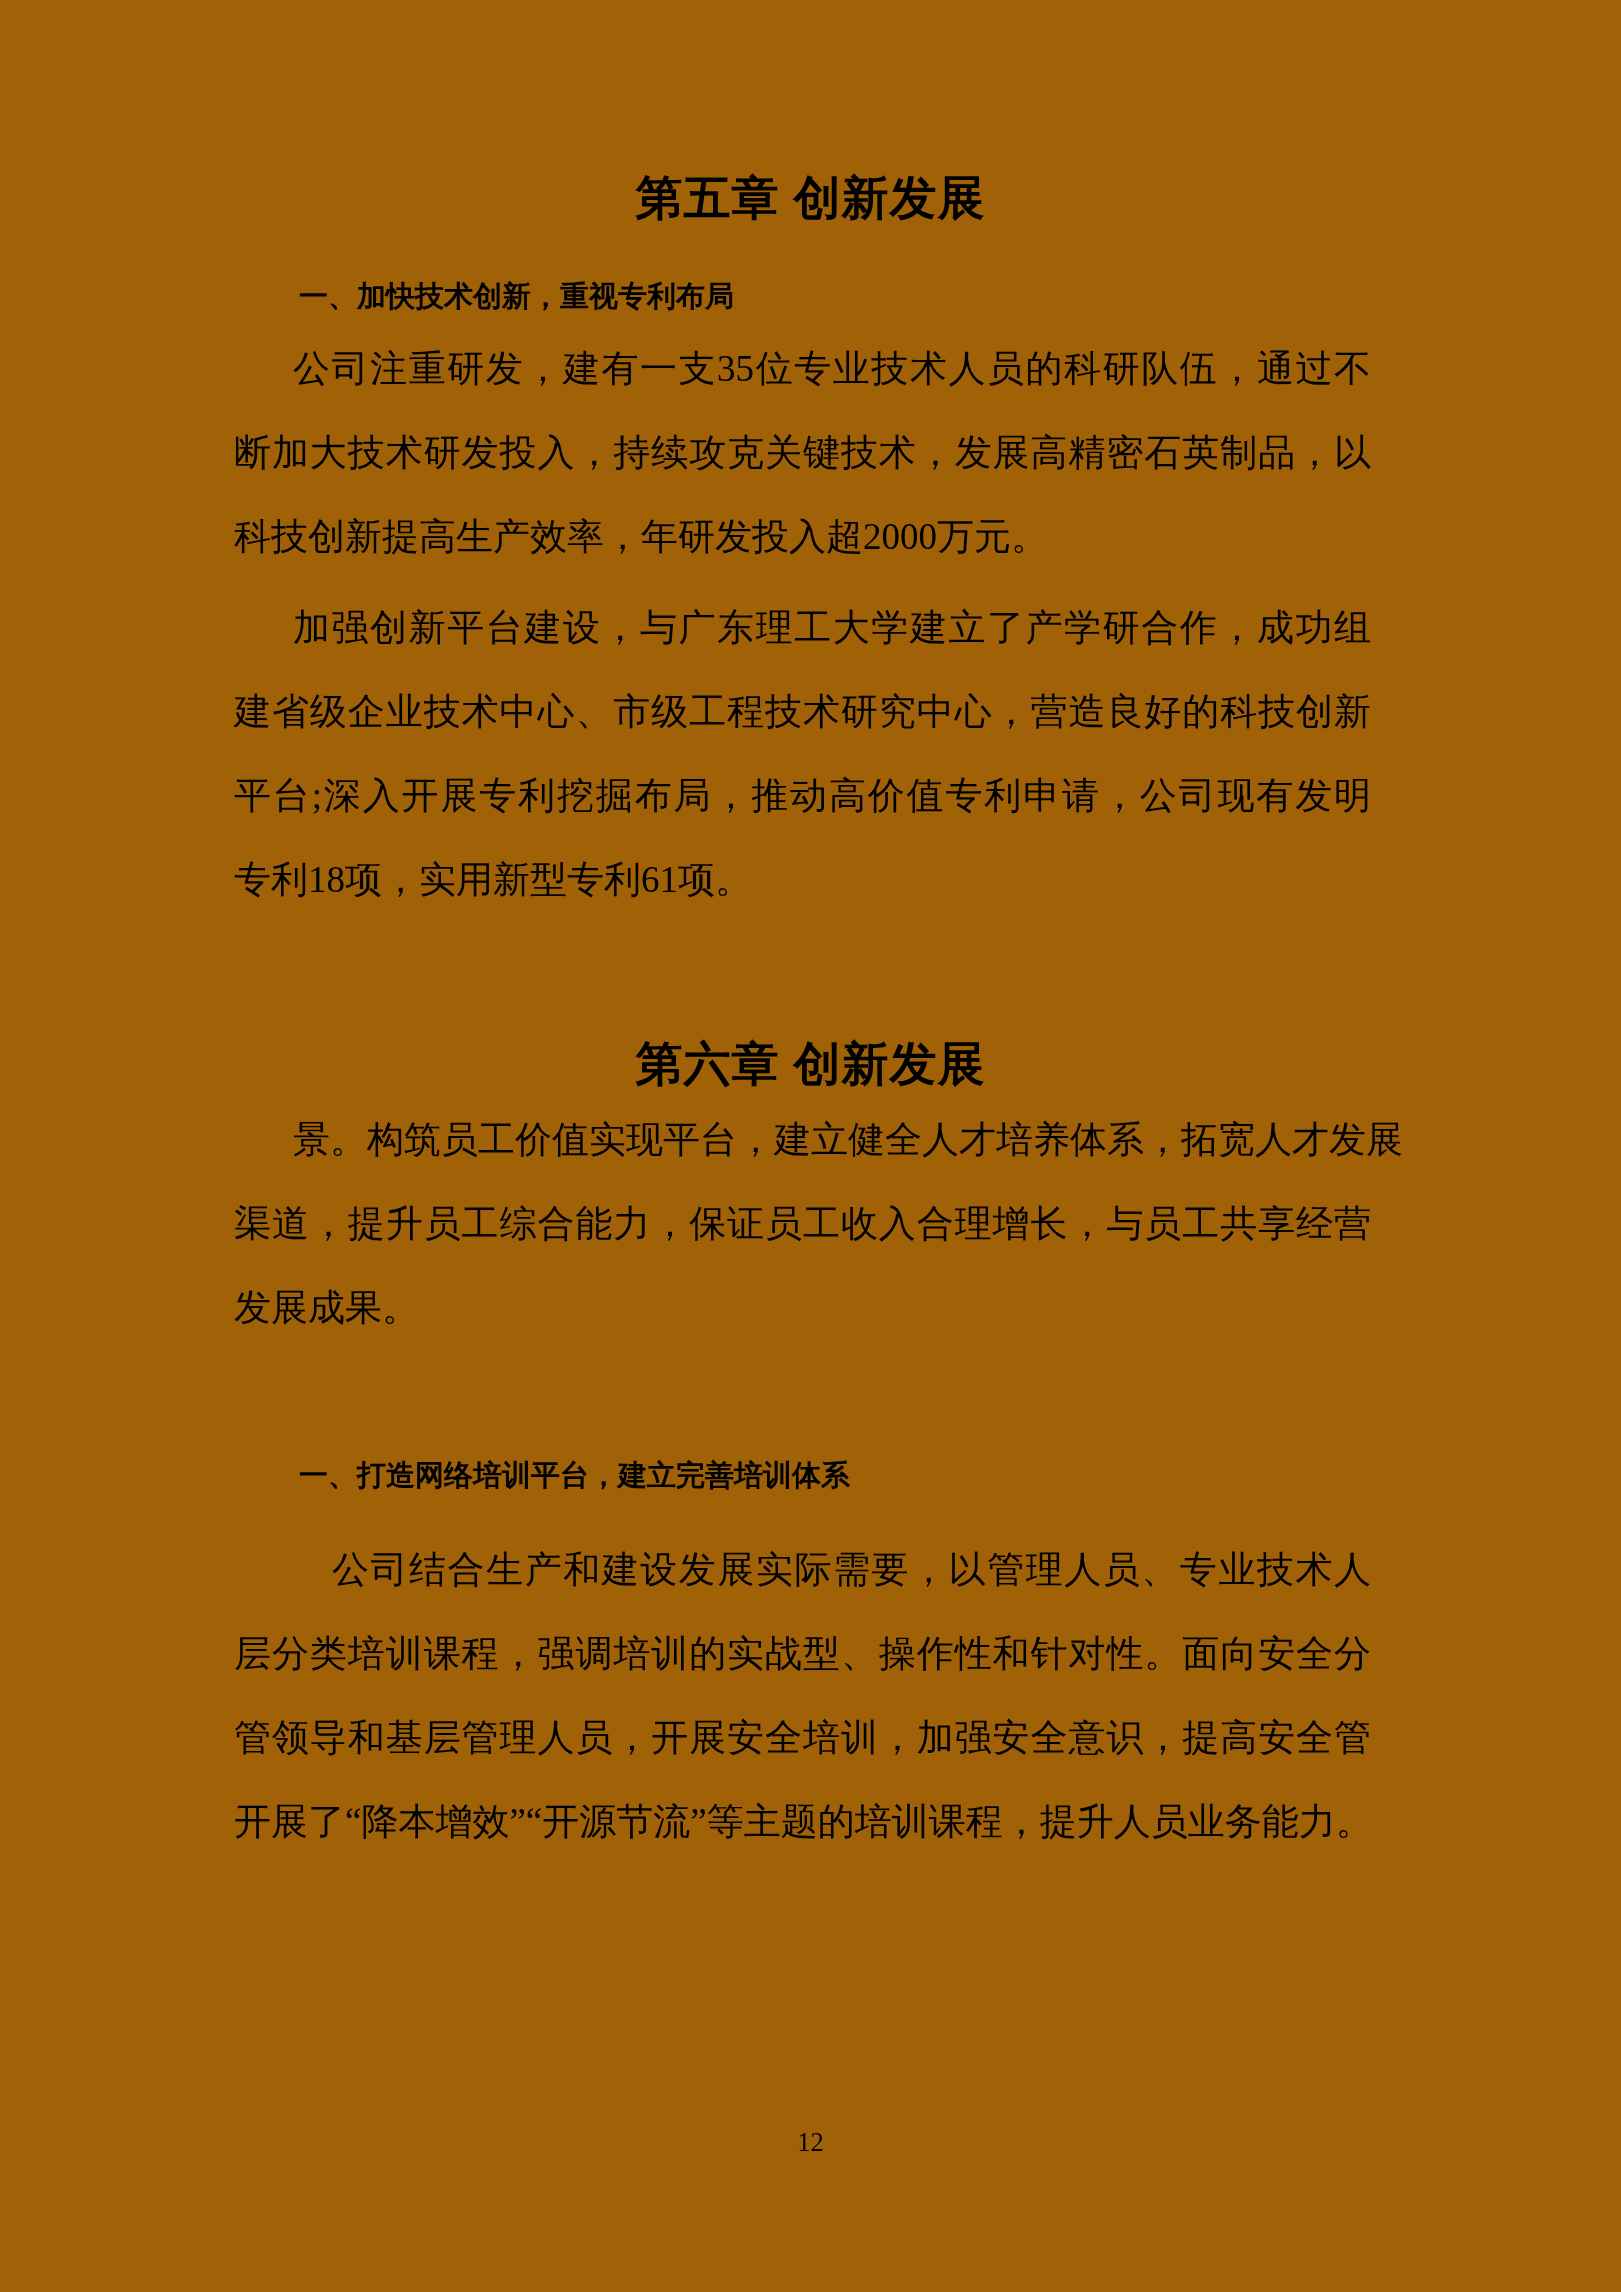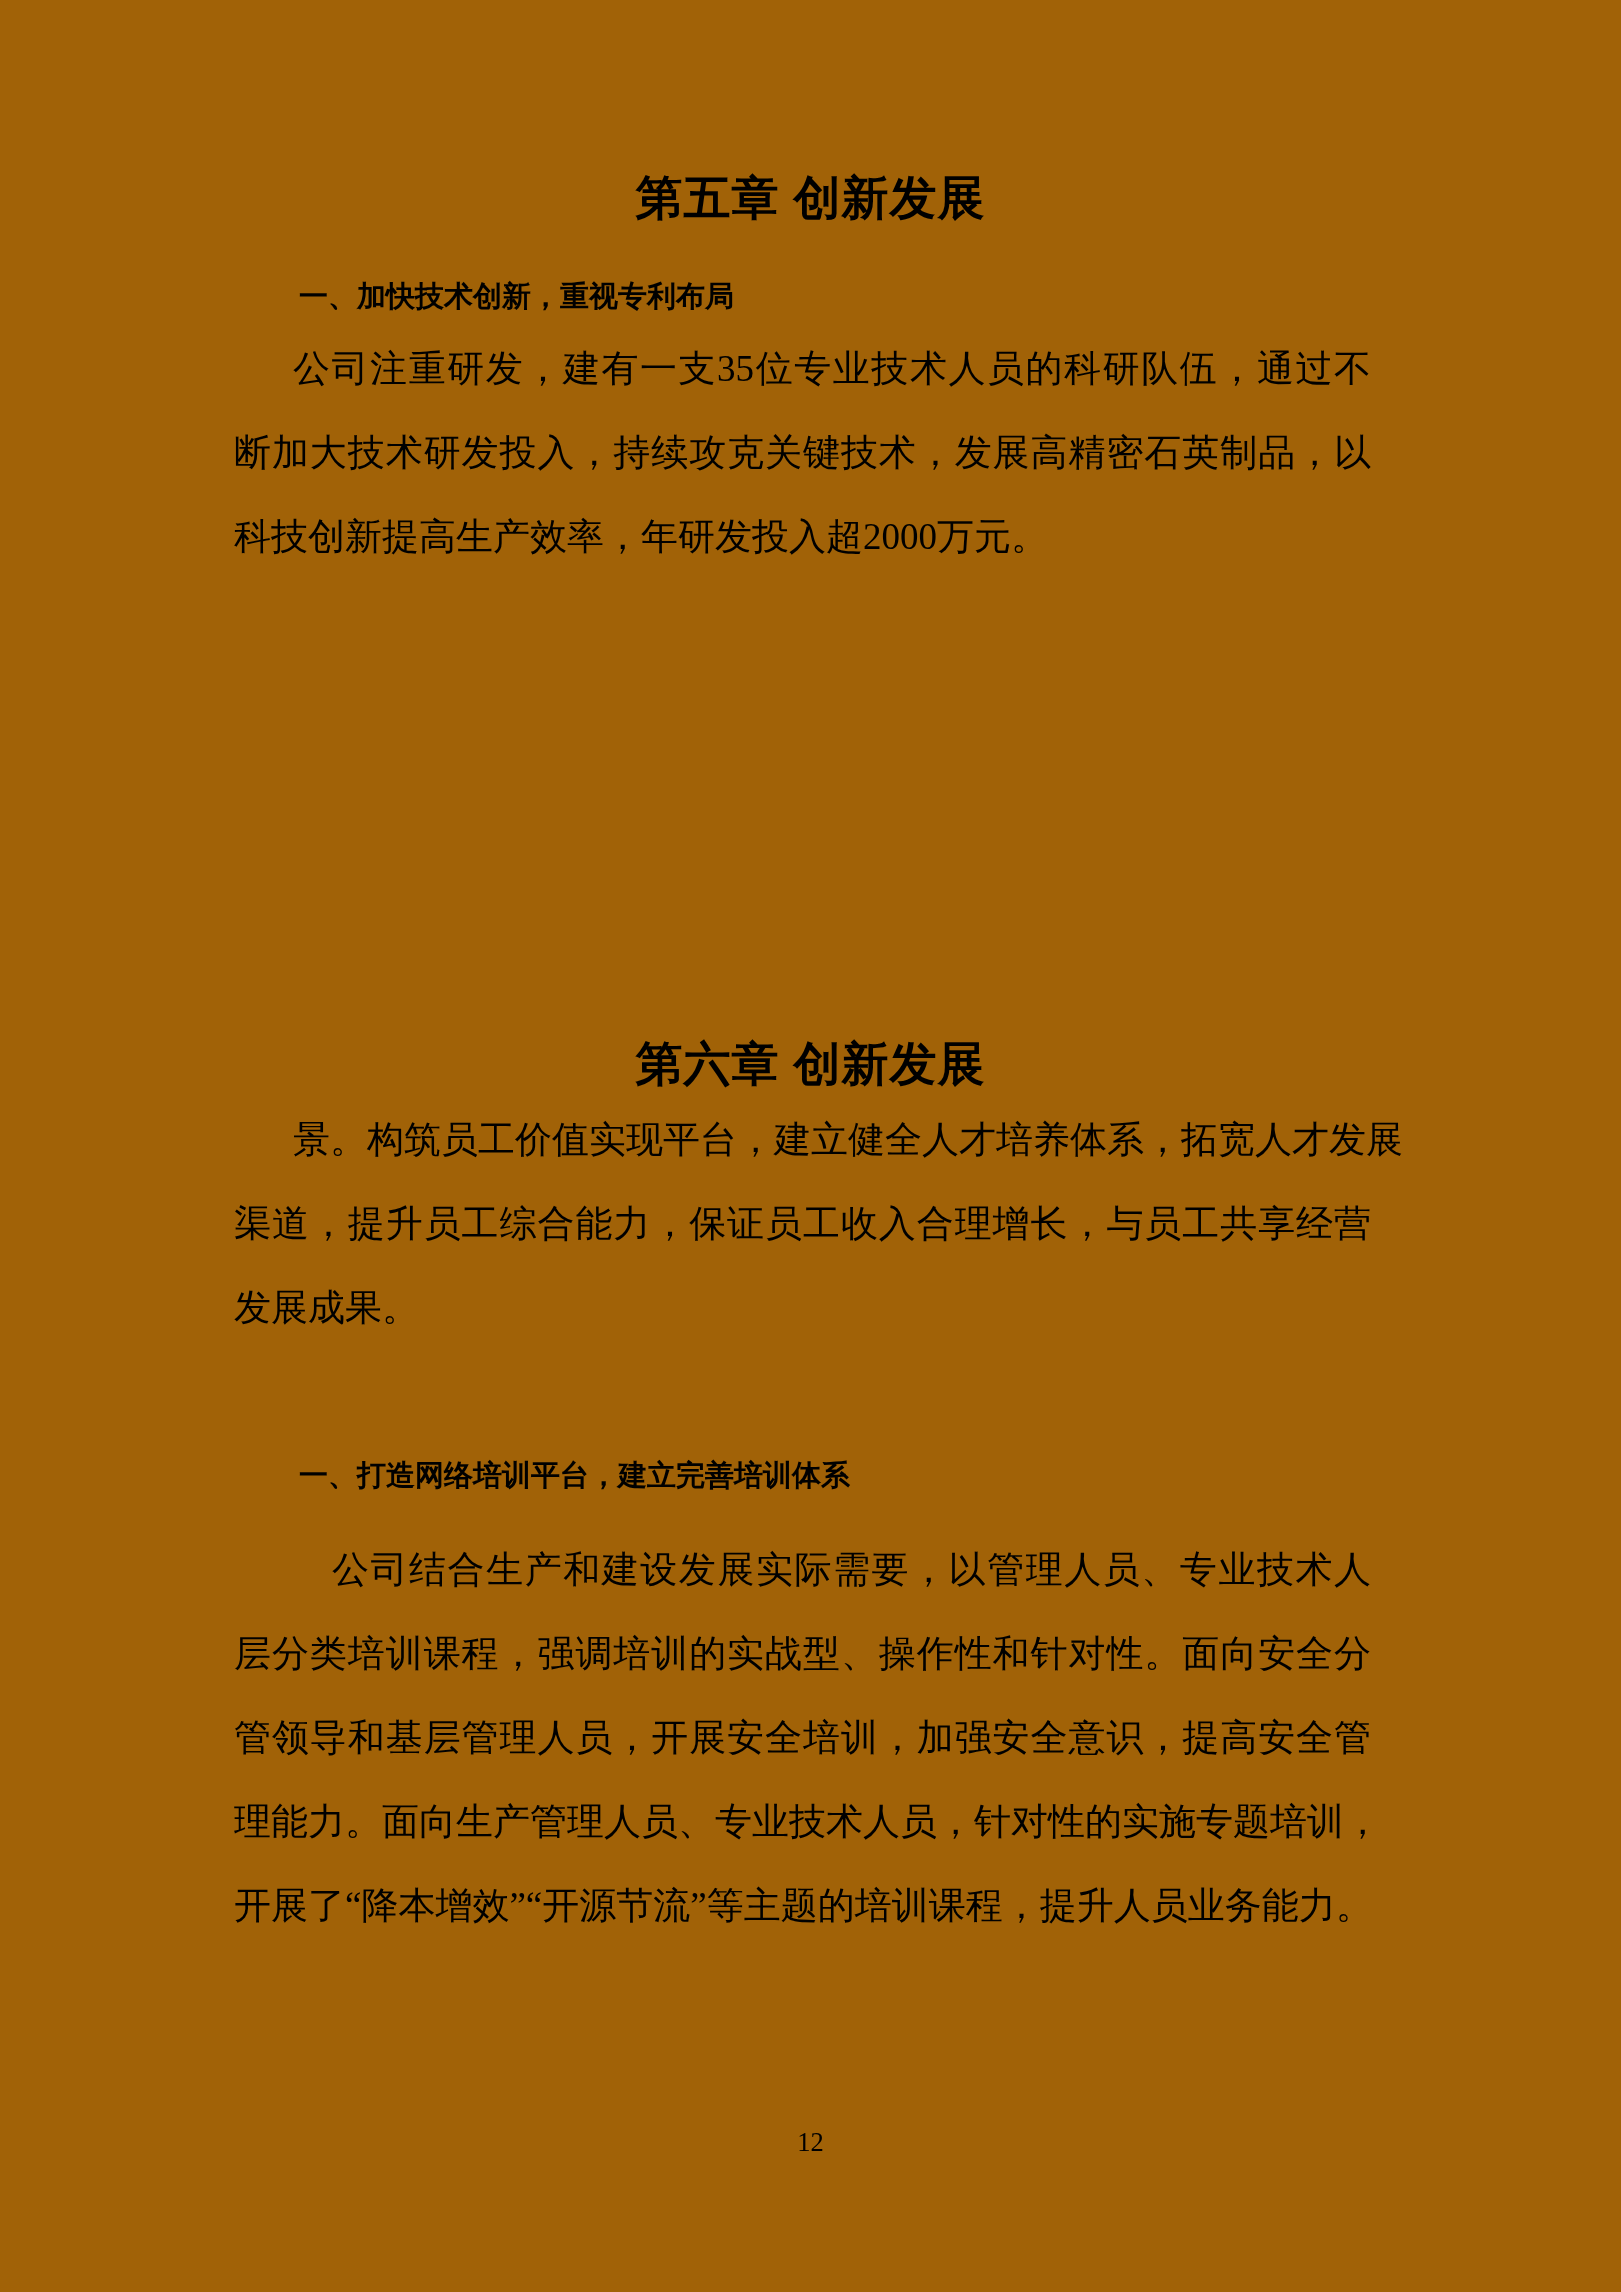--- a/index.html
+++ b/index.html
@@ -84,35 +84,40 @@
   <div id="h-ch5" class="chapter-heading">第五章 创新发展</div>
 
   <div id="h-sec5-1" class="sub-heading">一、加快技术创新，重视专利布局</div>
 
   <div id="p5-1" class="para indent-2">
       <div class="line">公司注重研发，建有一支35位专业技术人员的科研队伍，通过不</div>
       <div class="line">断加大技术研发投入，持续攻克关键技术，发展高精密石英制品，以</div>
       <div class="line">科技创新提高生产效率，年研发投入超2000万元。</div>
     </div>
 
+  <div id="p5-2" class="para indent-2">
+      <div class="line">加强创新平台建设，与广东理工大学建立了产学研合作，成功组</div>
+      <div class="line">建省级企业技术中心、市级工程技术研究中心，营造良好的科技创新</div>
+      <div class="line">平台;深入开展专利挖掘布局，推动高价值专利申请，公司现有发明</div>
+      <div class="line">专利18项，实用新型专利61项。</div>
+    </div>
 
   <div id="h-ch6" class="chapter-heading">第六章 创新发展</div>
 
   <div id="p6-intro" class="para indent-2">
       <div class="line">景。构筑员工价值实现平台，建立健全人才培养体系，拓宽人才发展</div>
       <div class="line">渠道，提升员工综合能力，保证员工收入合理增长，与员工共享经营</div>
       <div class="line">发展成果。</div>
     </div>
 
   <div id="h-sec6-1" class="sub-heading">一、打造网络培训平台，建立完善培训体系</div>
 
   <div id="p6-1" class="para indent-25">
       <div class="line">公司结合生产和建设发展实际需要，以管理人员、专业技术人</div>
       <div class="line">层分类培训课程，强调培训的实战型、操作性和针对性。面向安全分</div>
       <div class="line">管领导和基层管理人员，开展安全培训，加强安全意识，提高安全管</div>
-      <div class="line">理能力。面向生产管理人员、专业技术人员，针对性的实施专题培训，</div>
       <div class="line">开展了“降本增效”“开源节流”等主题的培训课程，提升人员业务能力。</div>
     </div>
 
   <div id="footer-page" class="page-number">12</div>
 
 </div>
 
 
 </body></html>

